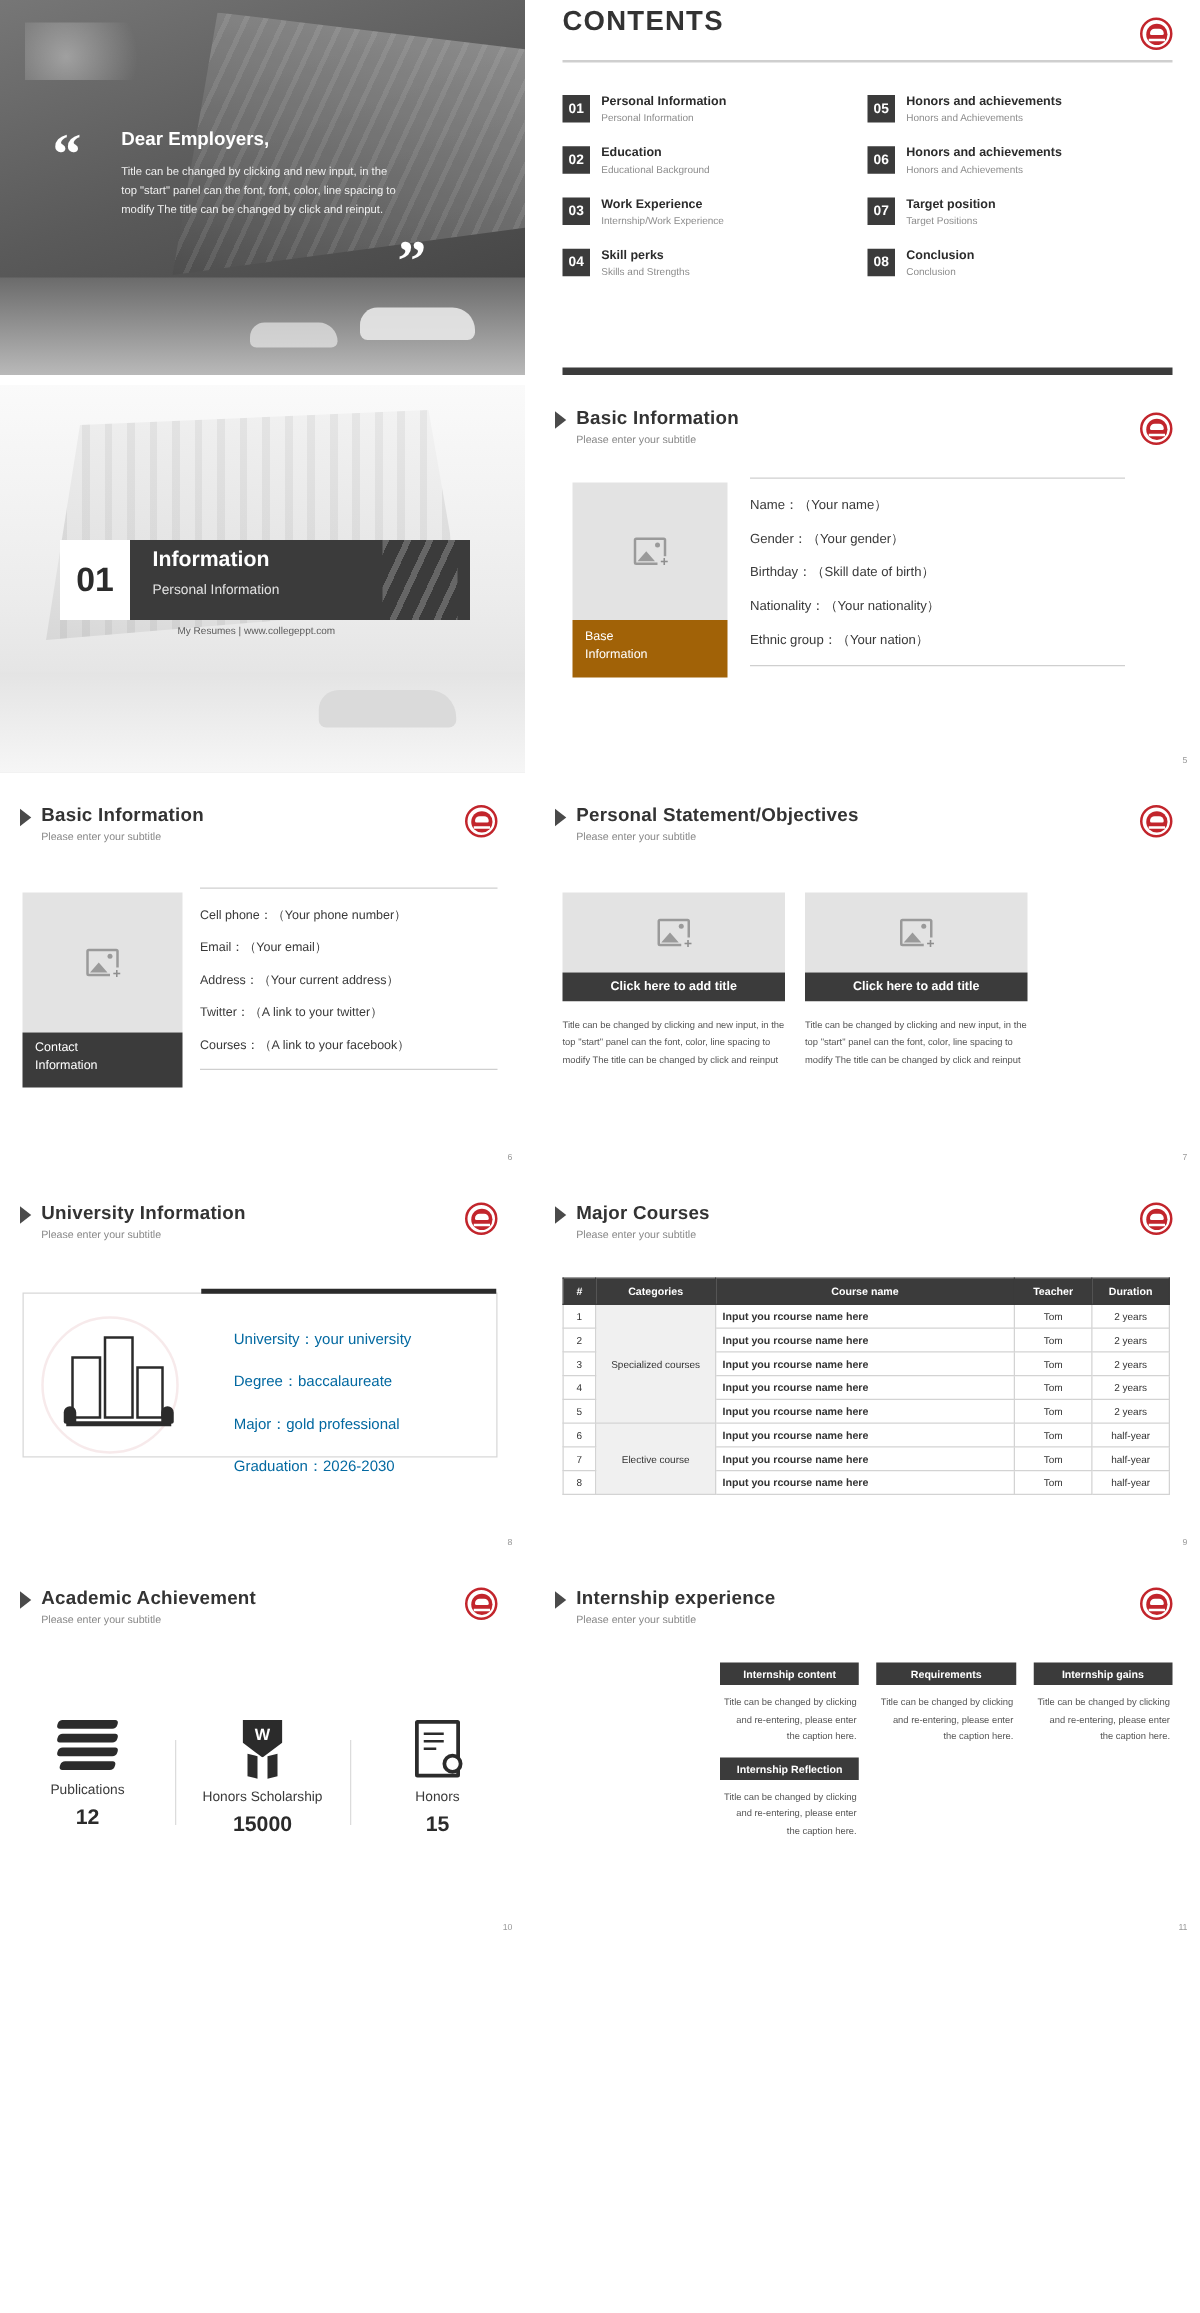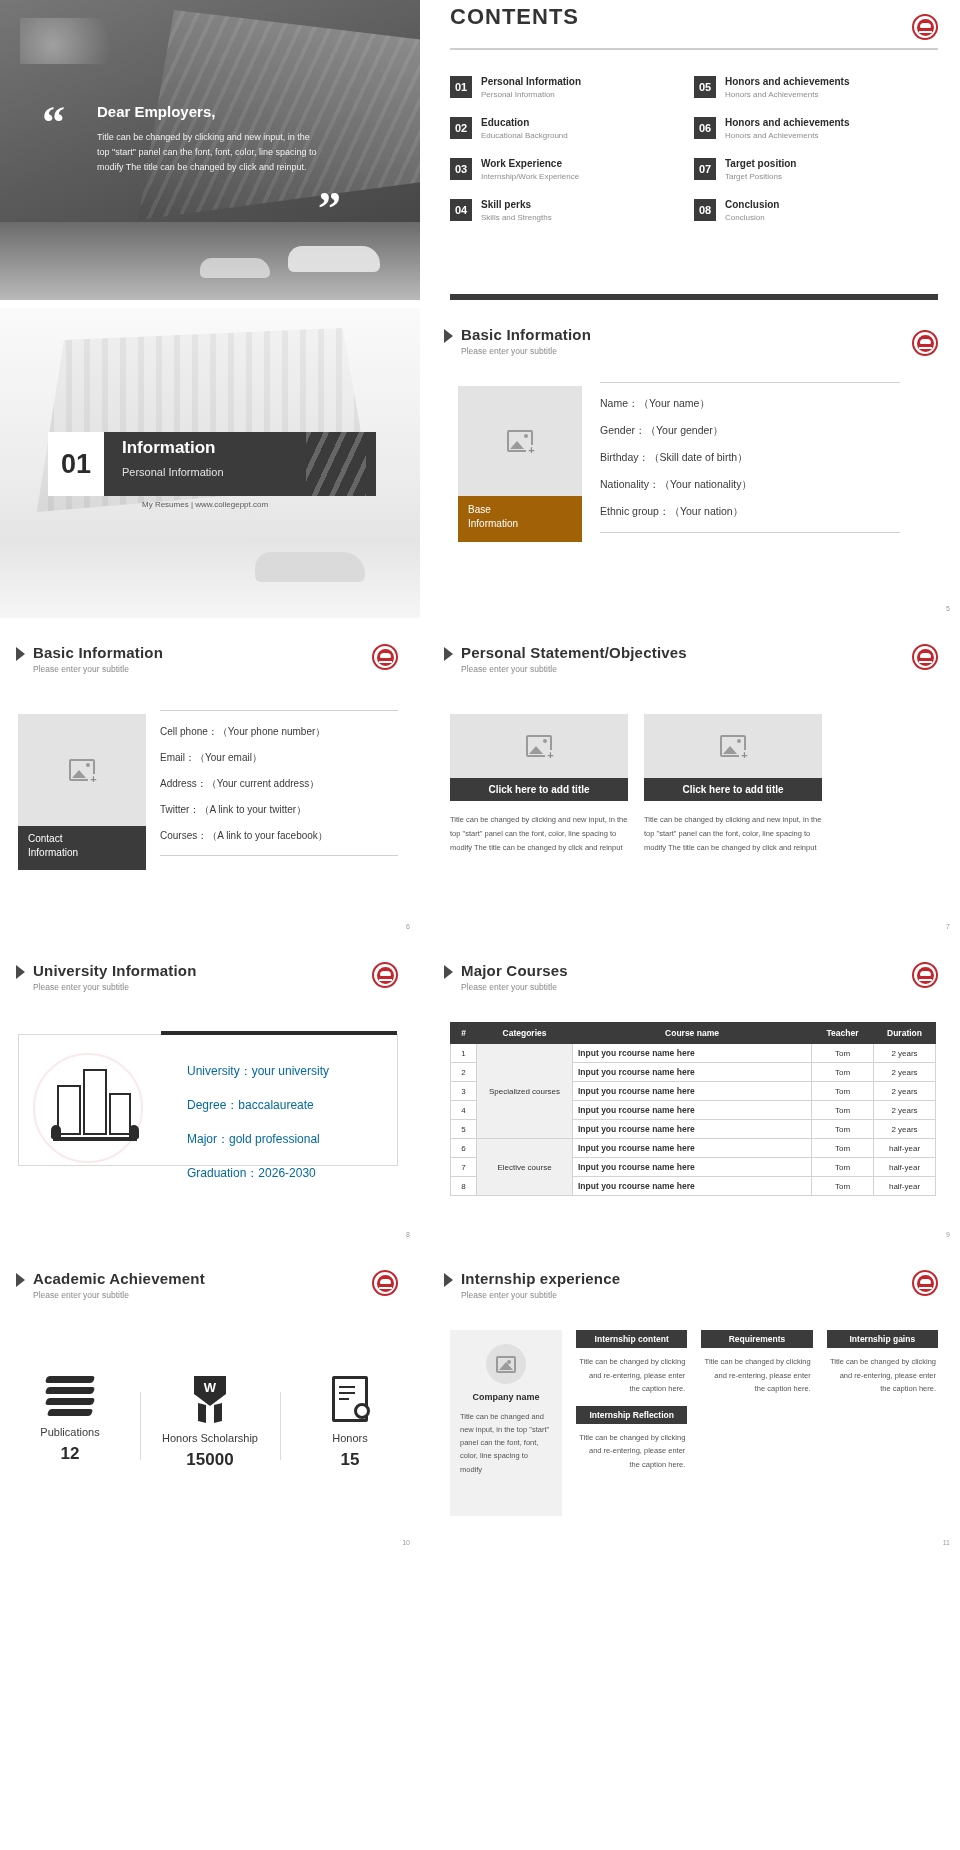--- a/index.html
+++ b/index.html
@@ -736,31 +736,20 @@
         <div class="tri"></div>
         <div>
           <div class="ttl">Internship experience</div>
           <div class="sub">Please enter your subtitle</div>
         </div>
       </div>
       <div class="seal">
           <div class="inner"></div>
         </div>
 
-      <div class="leftcard">
-        <div class="circ">
-          <div class="imgicon" style="width:20px;height:17px">
-            <div class="frame"></div>
-              <div class="mtn"></div>
-              <div class="sun"></div>
-          </div>
-        </div>
-        <div class="cname">Company name</div>
-        <div class="ctxt">Title can be changed and new input, in the top "start" panel can the font, font, color, line spacing to modify</div>
-      </div>
 
       <div class="grid">
         <div class="cell">
           <div class="hd">Internship content</div>
           <div class="bd">Title can be changed by clicking and re-entering, please enter the caption here.</div>
         </div>
         <div class="cell">
           <div class="hd">Requirements</div>
           <div class="bd">Title can be changed by clicking and re-entering, please enter the caption here.</div>
         </div>

